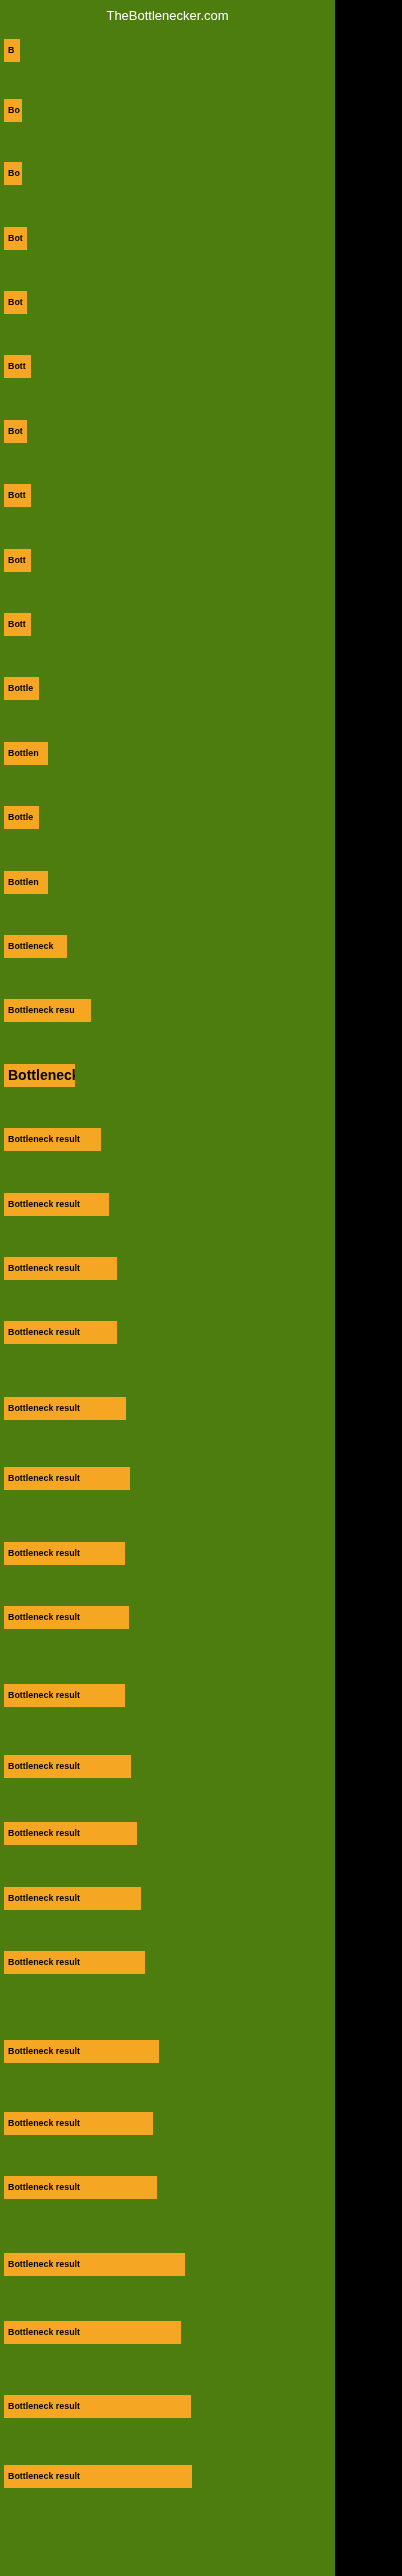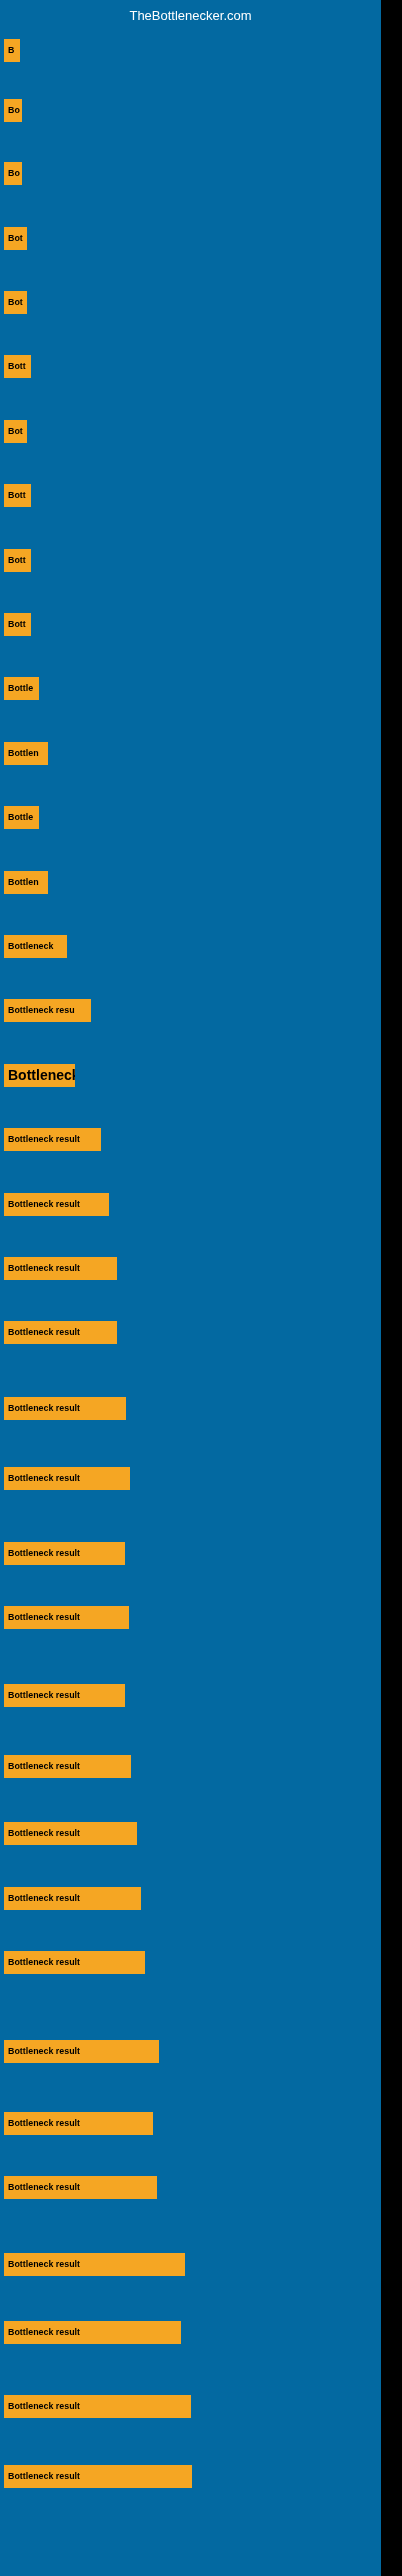--- a/index.html
+++ b/index.html
@@ -18,21 +18,21 @@
       color: #ffffff;
       font-size: 13px;
       text-align: center;
       padding: 8px 0 4px 0;
       font-weight: normal;
     }
   </style>
 </head>
 <body>
 
-<div style="position:relative; width:381px; background:#0369a1; min-height:2576px;">
+<div style="position:relative; width:335px; background:#4d7c0f; min-height:2576px;">
   <div class="site-title">TheBottlenecker.com</div>
 
   <div id="bars-container" style="position:relative; width:403px; height:2536px;">
   <div style="position: absolute; top: 12px; left: 4px; display: flex; align-items: center;">
         <div style="background-color: rgb(245, 166, 35); color: rgb(0, 0, 0); font-size: 8.9px; font-weight: bold; padding: 3.2px 4px; white-space: nowrap; height: 22.5px; display: flex; align-items: center; width: 16px; overflow: hidden;">B</div>
       </div>
       <div style="position: absolute; top: 72px; left: 4px; display: flex; align-items: center;">
         <div style="background-color: rgb(245, 166, 35); color: rgb(0, 0, 0); font-size: 8.9px; font-weight: bold; padding: 3.2px 4px; white-space: nowrap; height: 22.5px; display: flex; align-items: center; width: 17.7px; overflow: hidden;">Bo</div>
       </div>
       <div style="position: absolute; top: 135px; left: 4px; display: flex; align-items: center;">

